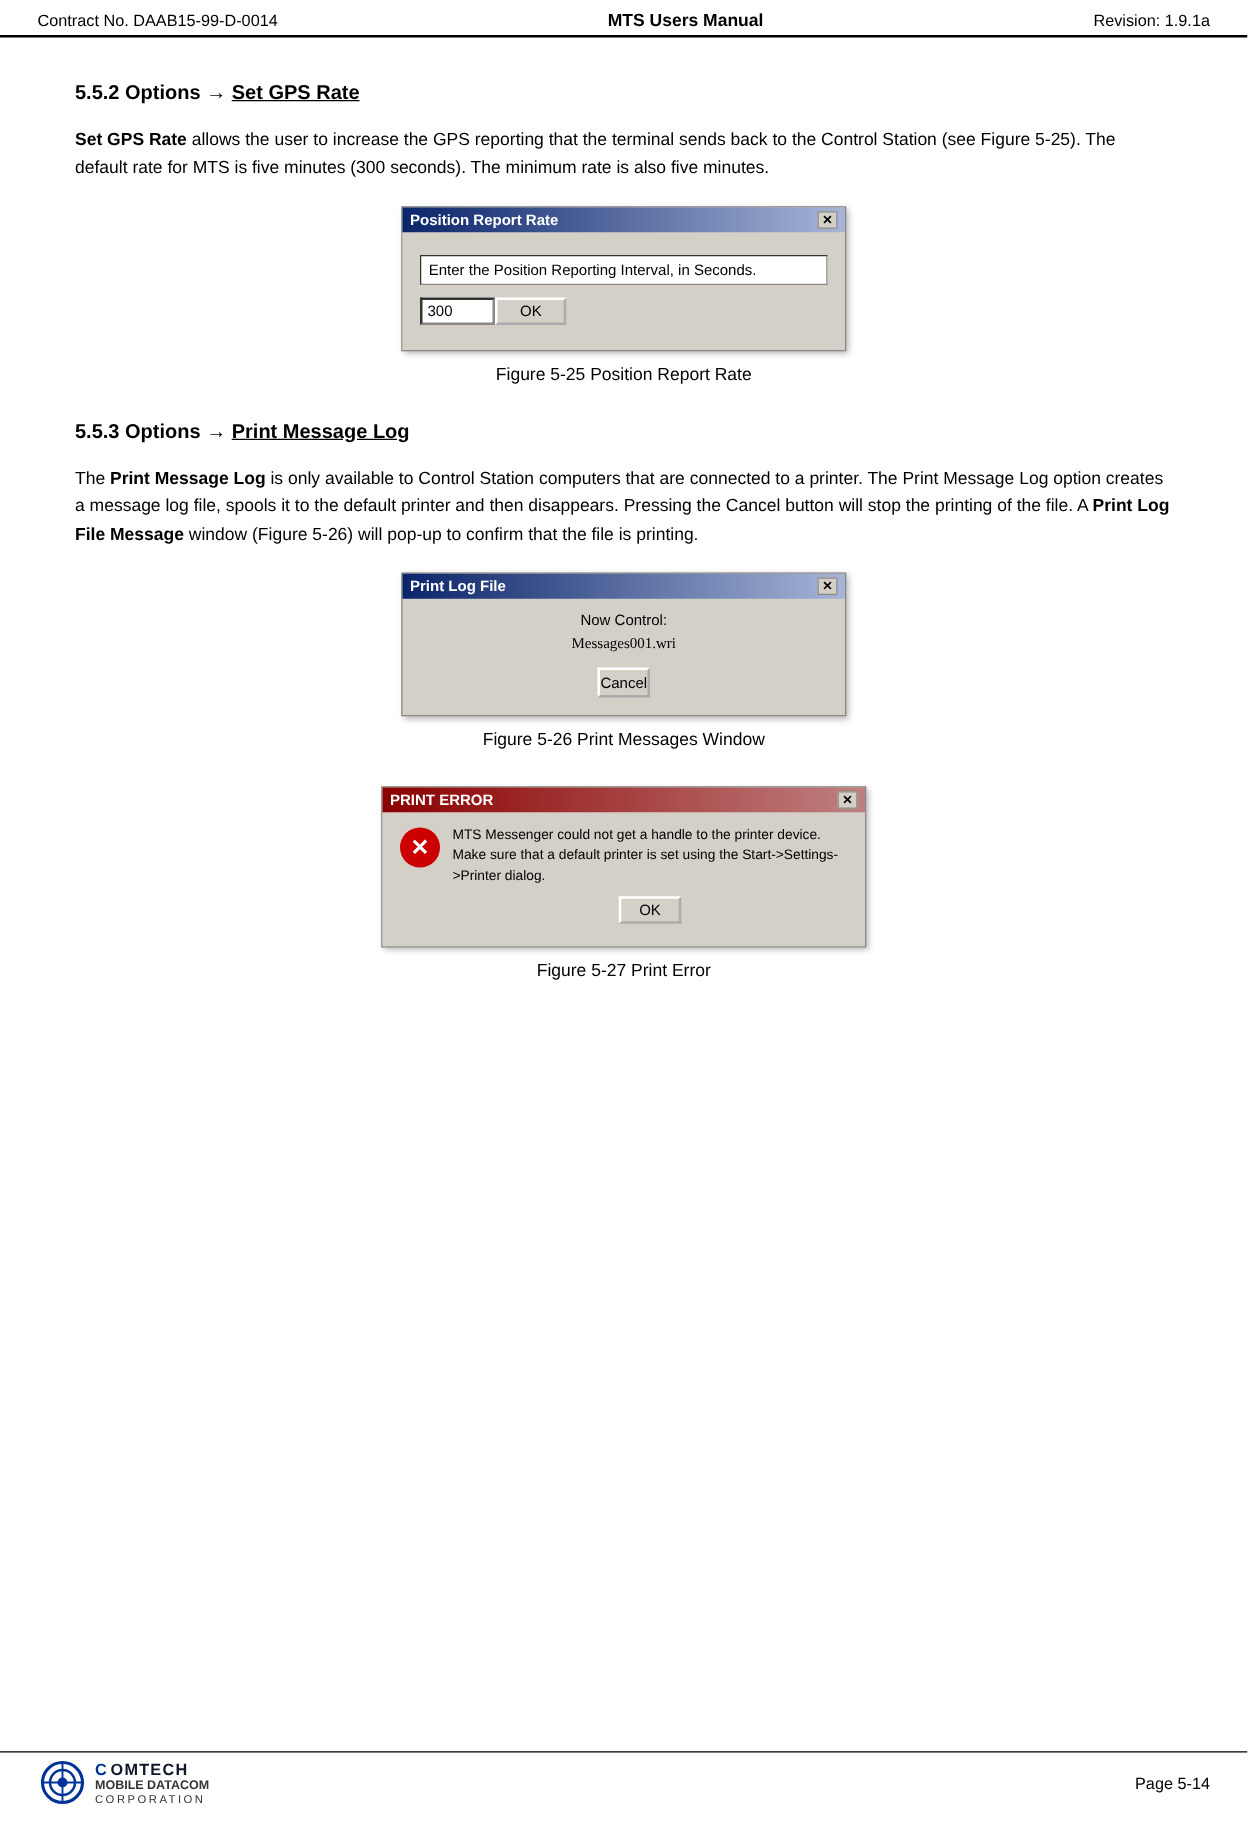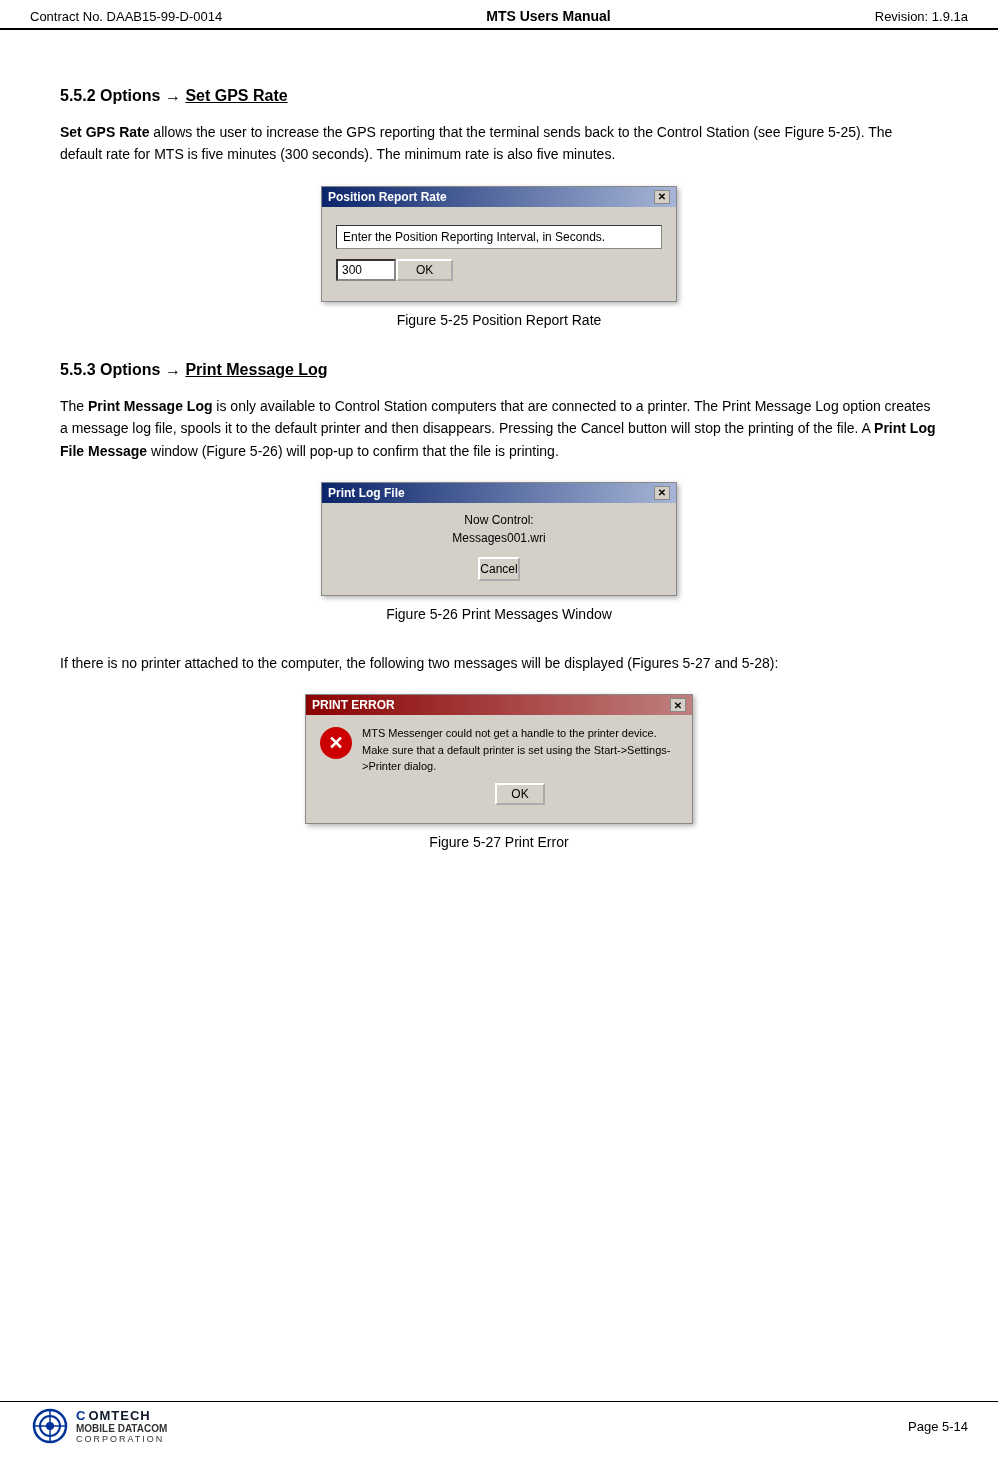--- a/index.html
+++ b/index.html
@@ -146,20 +146,21 @@
       padding: 10px 14px 14px 14px;
       text-align: center;
     }
     .print-log-body .now-printing-label {
       font-size: 12px;
       margin-bottom: 4px;
     }
     .print-log-body .filename {
       font-size: 12px;
       margin-bottom: 12px;
+      font-family: Liberation Serif, serif;
     }
     .cancel-btn {
       background: #d4d0c8;
       border: 2px outset #fff;
       font-size: 12px;
       padding: 3px 0;
       cursor: pointer;
     }
 
     
@@ -236,21 +237,21 @@
     .footer-logo {
       display: flex;
       align-items: center;
       gap: 6px;
     }
     .footer-page {
       font-size: 13px;
     }
 
     .section-spacing {
-      margin-top: 33px;
+      margin-top: 12px;
     }
   </style>
 </head>
 <body>
 
 <div class="page-header">
   <span class="contract">Contract No. DAAB15-99-D-0014</span>
   <span class="manual-title">MTS Users Manual</span>
   <span class="revision">Revision:  1.9.1a</span>
 </div>
@@ -304,21 +305,20 @@
         <div class="print-log-body">
           <div class="now-printing-label">Now Control:</div>
           <div class="filename">Messages001.wri</div>
           <button class="cancel-btn">Cancel</button>
         </div>
       </div>
       <div class="figure-caption">Figure 5-26    Print Messages Window</div>
     </div>
   </div>
 
-  <p class="body-text">If there is no printer attached to the computer, the following two messages will be displayed (Figures 5-27 and 5-28):</p>
 
   <div class="figure-container">
     <div class="dialog-window print-error-dialog">
       <div class="print-error-titlebar">
         <span class="title-text">PRINT ERROR</span>
         <div class="dialog-close-btn">✕</div>
       </div>
       <div class="print-error-body">
         <div class="error-icon">
           <span>✕</span>

